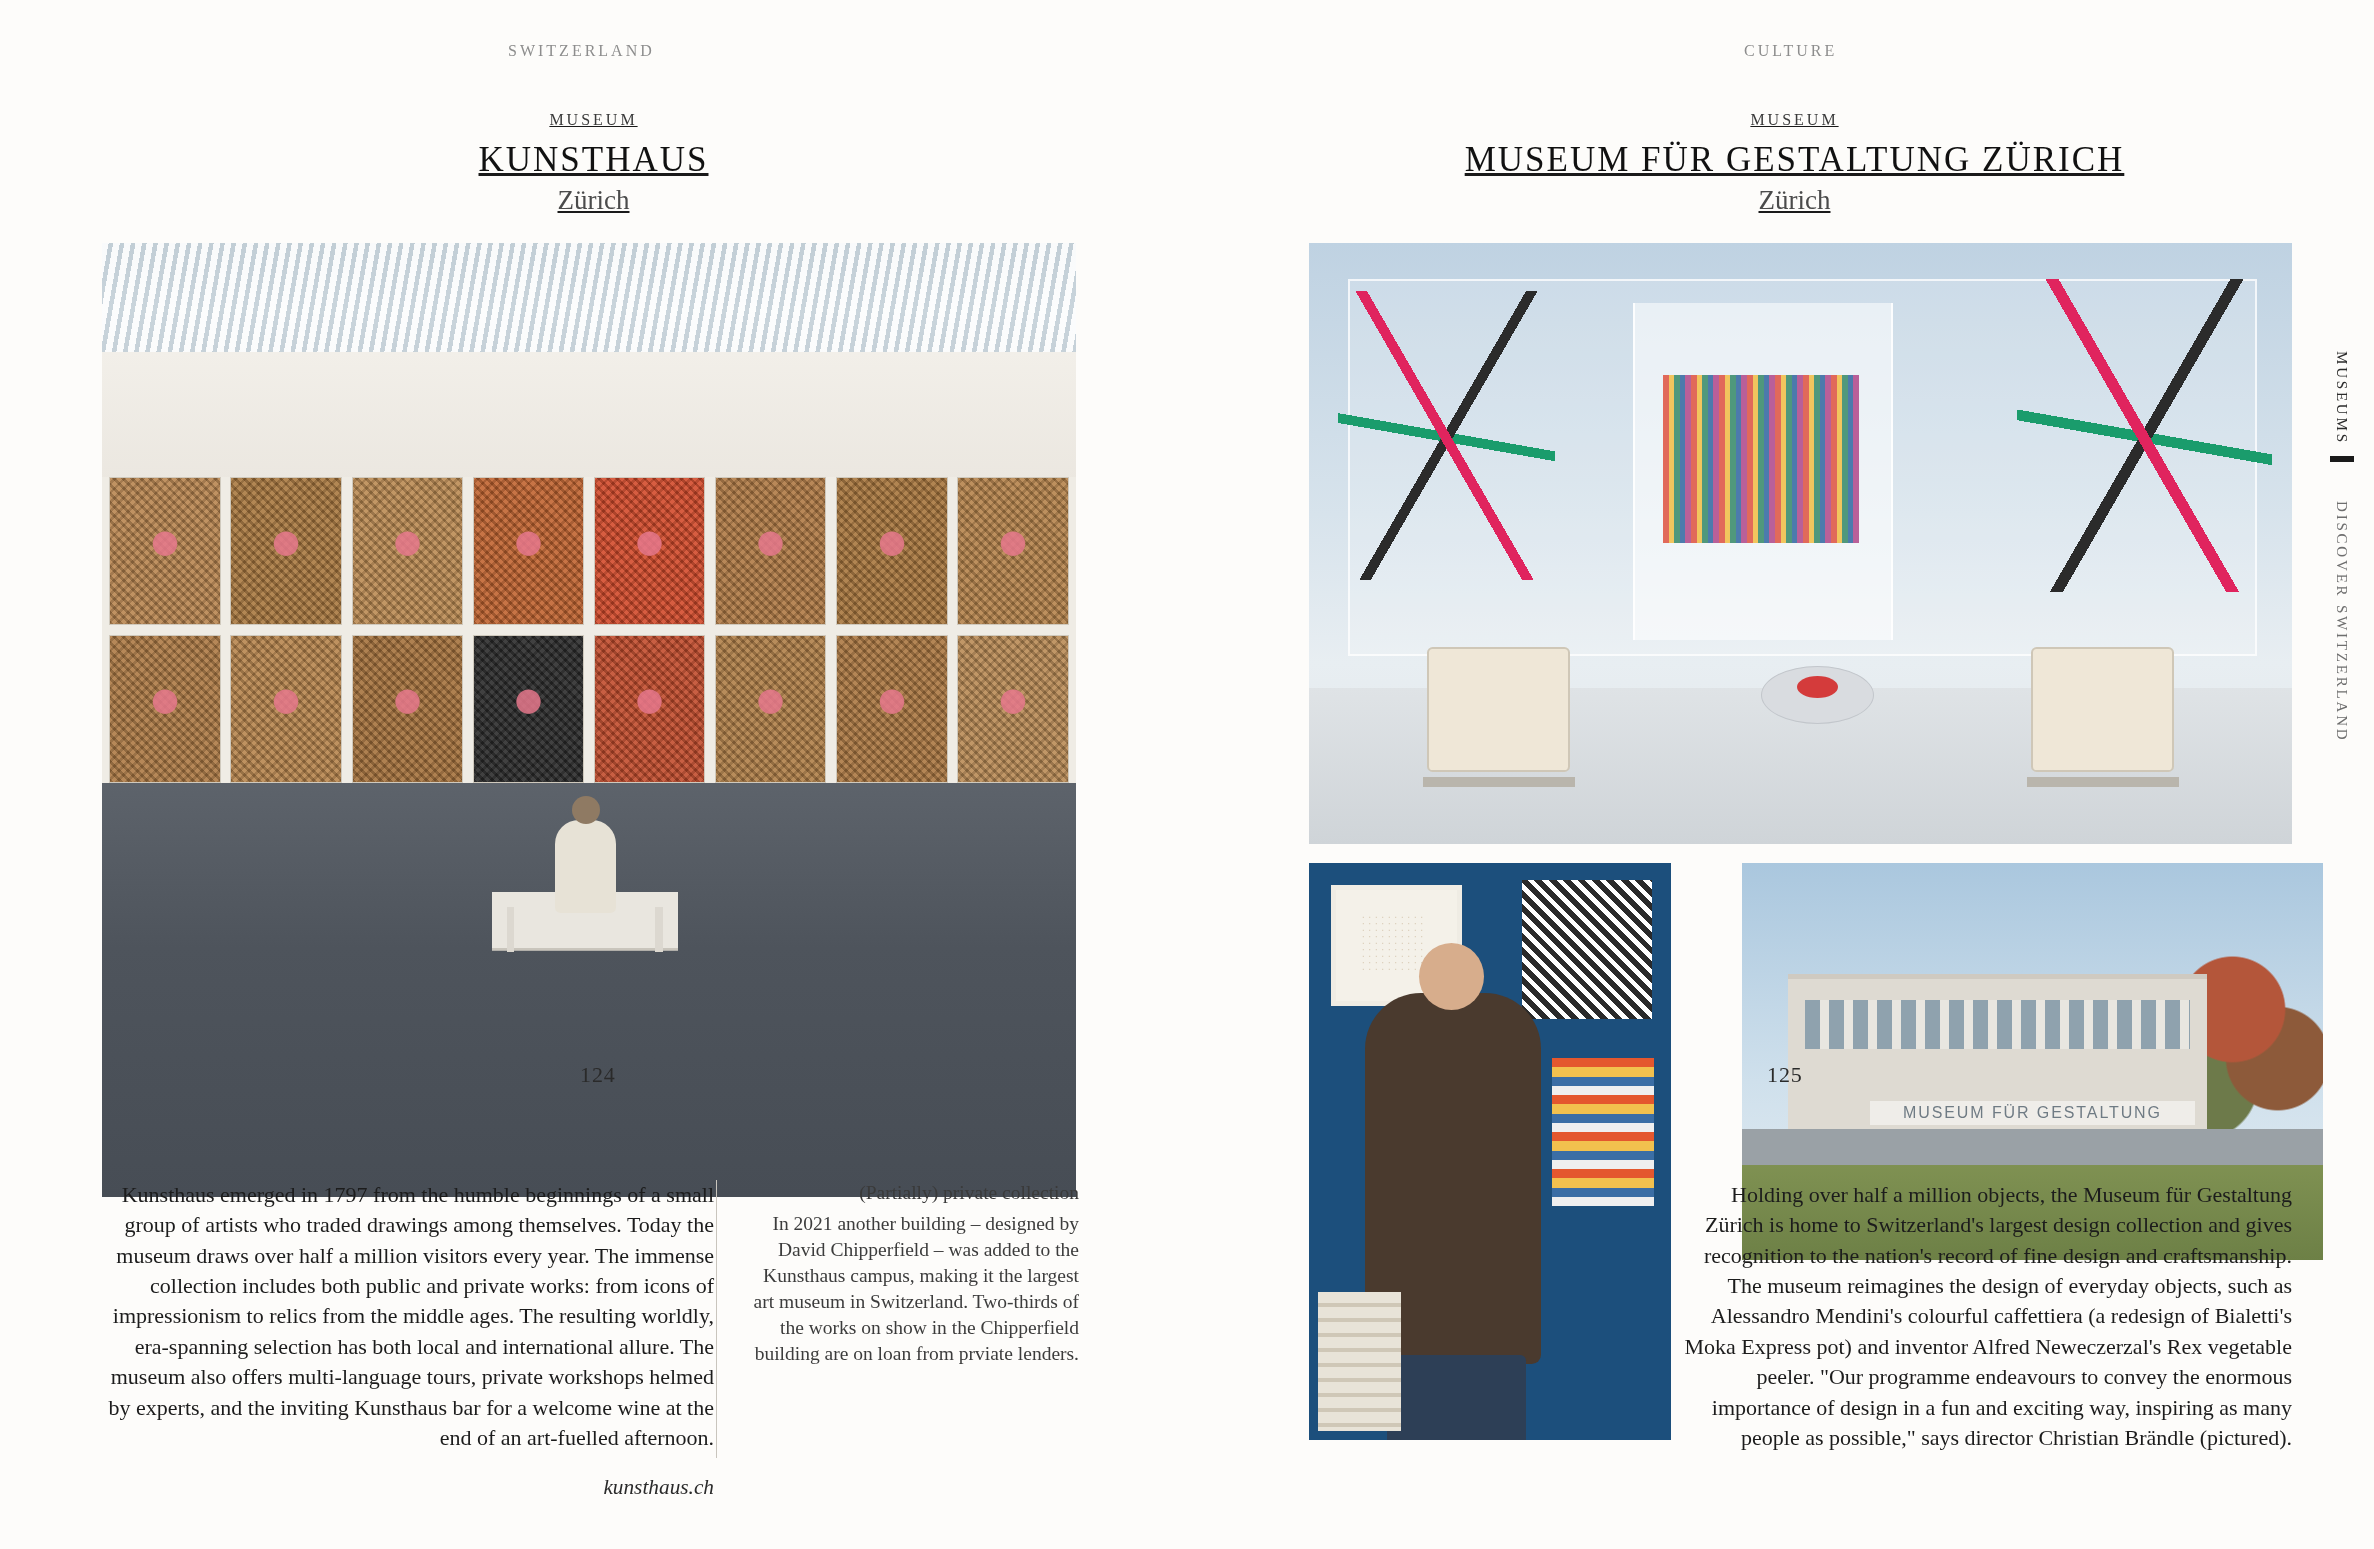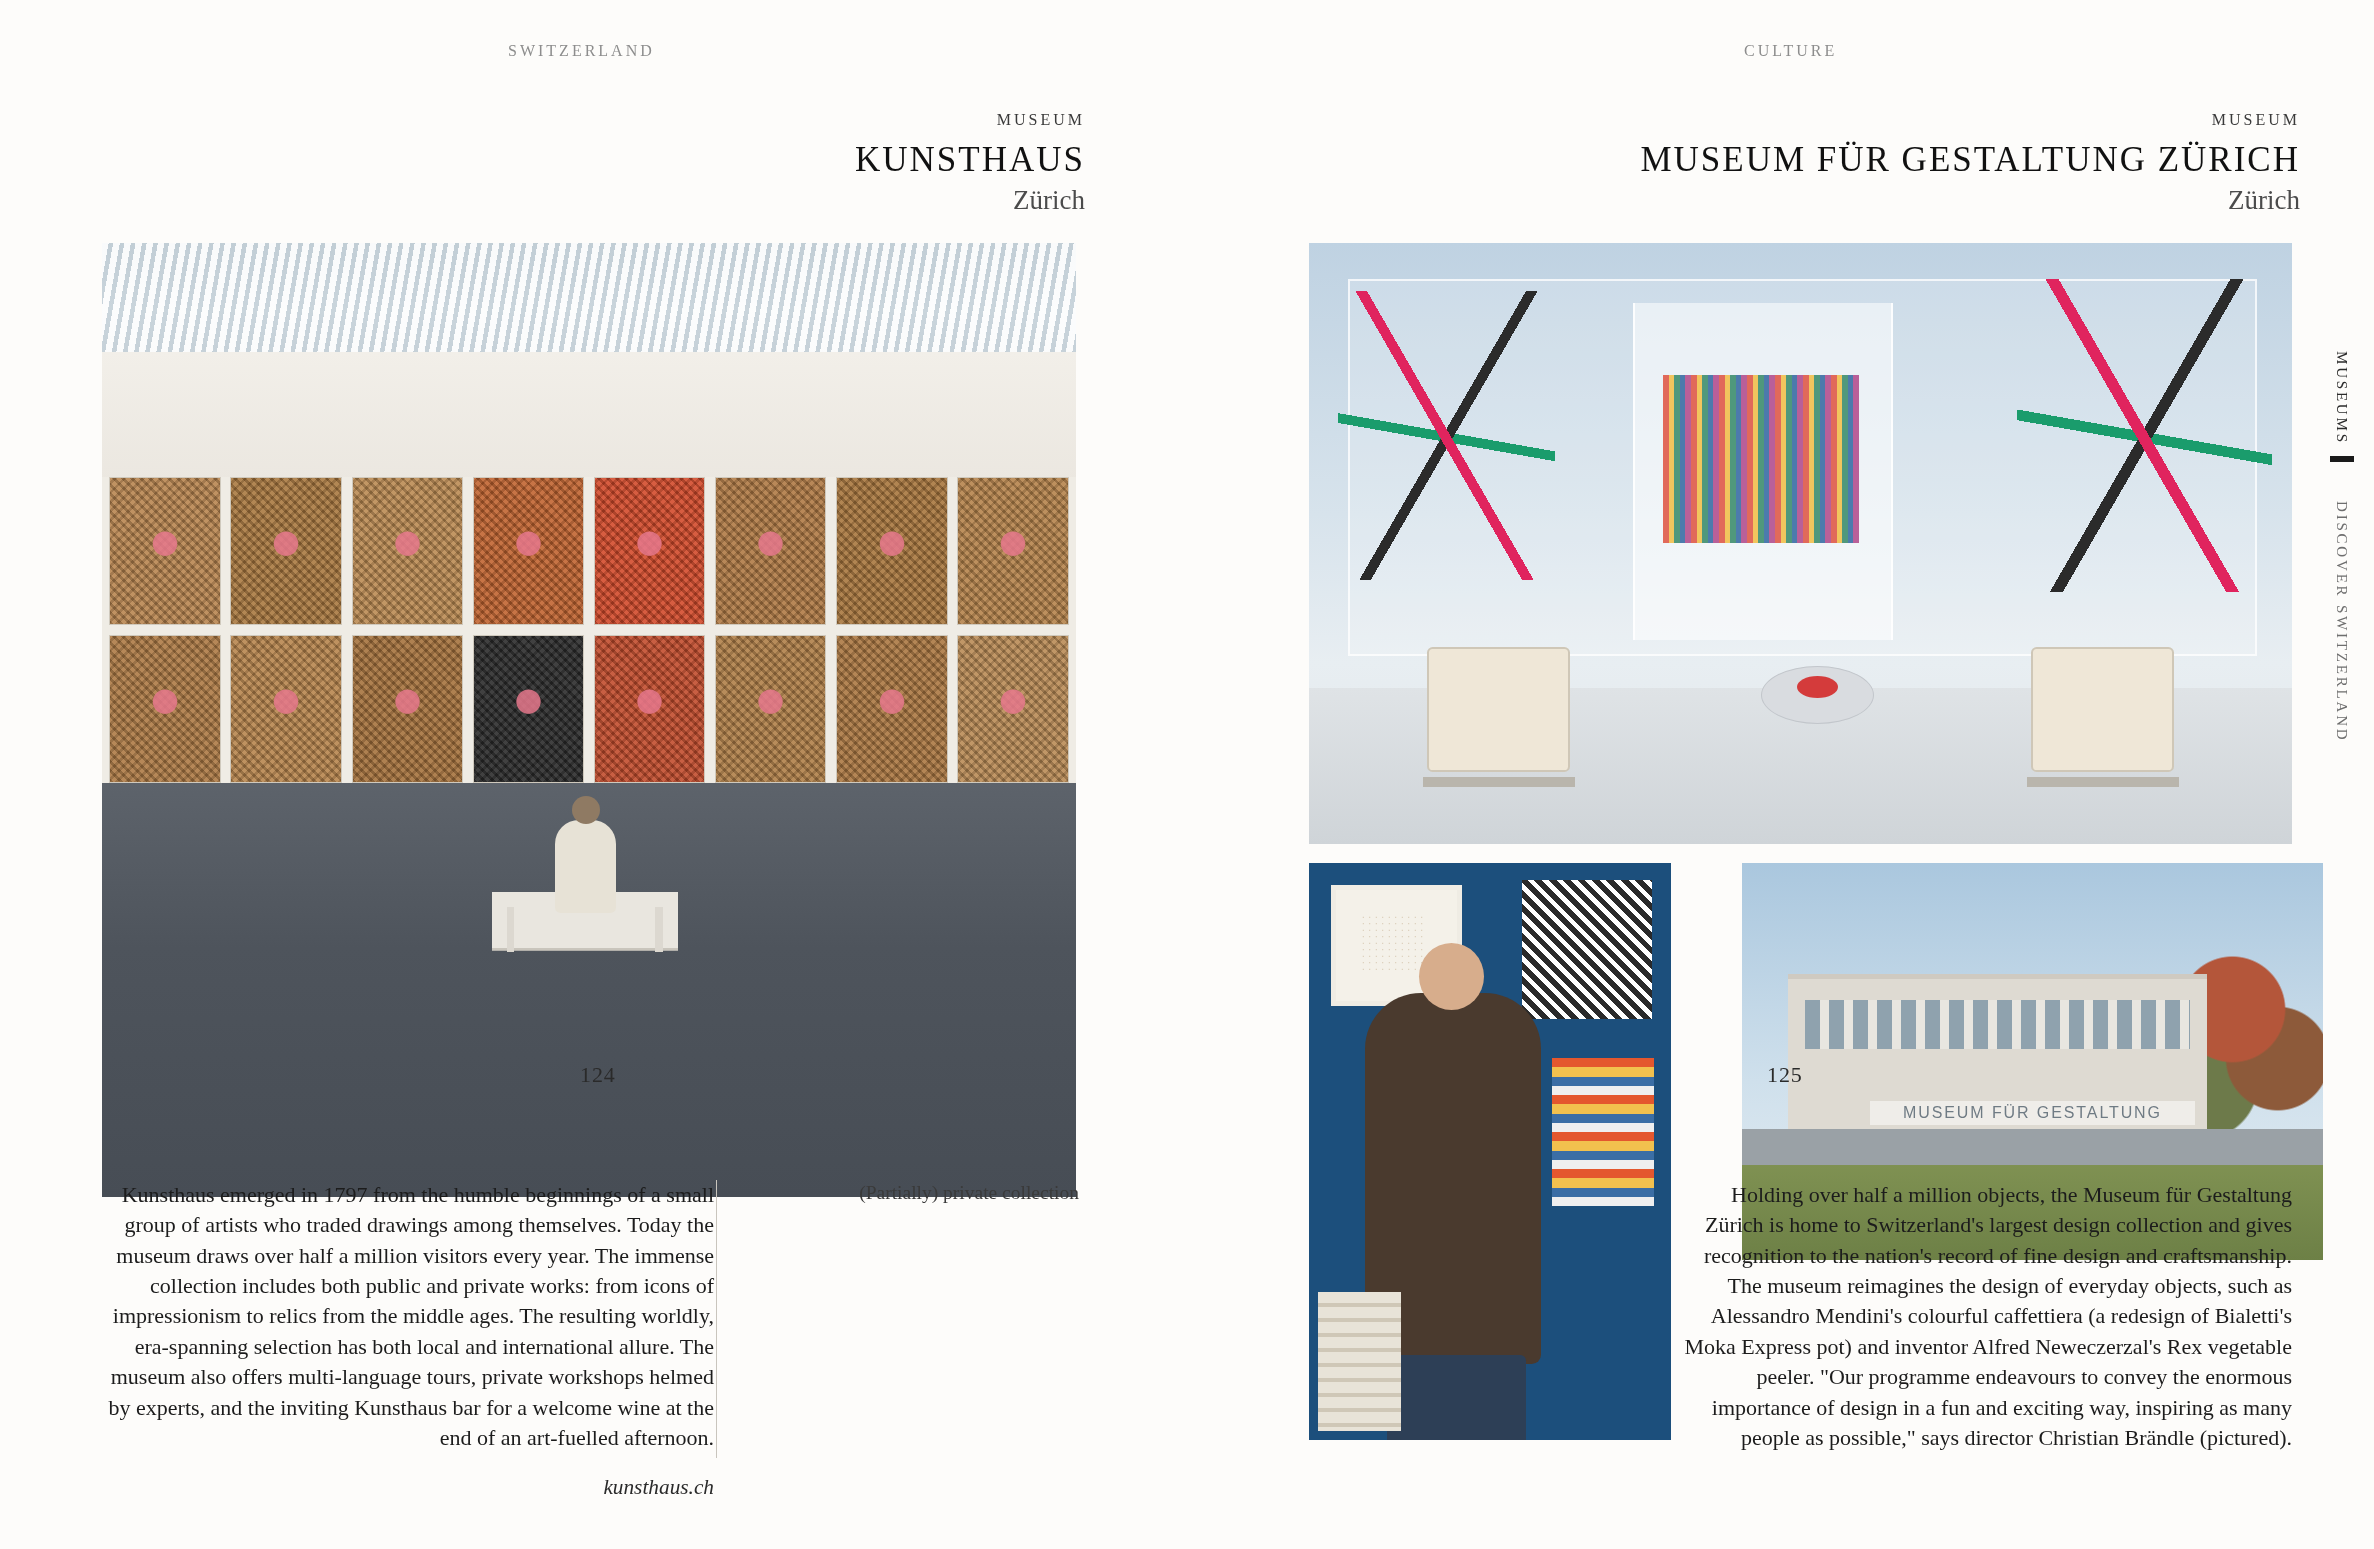--- a/index.html
+++ b/index.html
@@ -46,21 +46,22 @@
     text-transform: uppercase;
     position: absolute;
     top: 42px;
   }
   .rh-left  { left: 508px; }
   .rh-right { left: 1744px; }
 
   
   .title-block {
     position: absolute;
-    text-align: right;
+    text-align: center;
+    text-decoration: underline;
   }
   .kicker {
     font-size: 16px;
     letter-spacing: 3px;
     color: #3a3a3a;
     text-transform: uppercase;
     margin-bottom: 11px;
   }
   .museum-name {
     font-size: 35px;
@@ -375,20 +376,21 @@
 
     <div class="side-rule"></div>
 
     <div class="body-col body-main-left">
       <div>Kunsthaus emerged in 1797 from the humble beginnings of a small group of artists who traded drawings among themselves. Today the museum draws over half a million visitors every year. The immense collection includes both public and private works: from icons of impressionism to relics from the middle ages. The resulting worldly, era-spanning selection has both local and international allure. The museum also offers multi-language tours, private workshops helmed by experts, and the inviting Kunsthaus bar for a welcome wine at the end of an art-fuelled afternoon.</div>
       <div class="weburl">kunsthaus.ch</div>
     </div>
 
     <div class="body-col body-side-left">
       <div class="side-head">(Partially) private collection</div>
+      <div class="side-text">In 2021 another building – designed by David Chipperfield – was added to the Kunsthaus campus, making it the largest art museum in Switzerland. Two-thirds of the works on show in the Chipperfield building are on loan from prviate lenders.</div>
     </div>
 
     <div class="folio folio-left">124</div>
   </div>
 
   <div class="page page-right">
 
     <div class="running-head rh-right" style="left:557px">CULTURE</div>
 
     <div class="title-block" style="left:102px; top:111px; width:1011px;">

